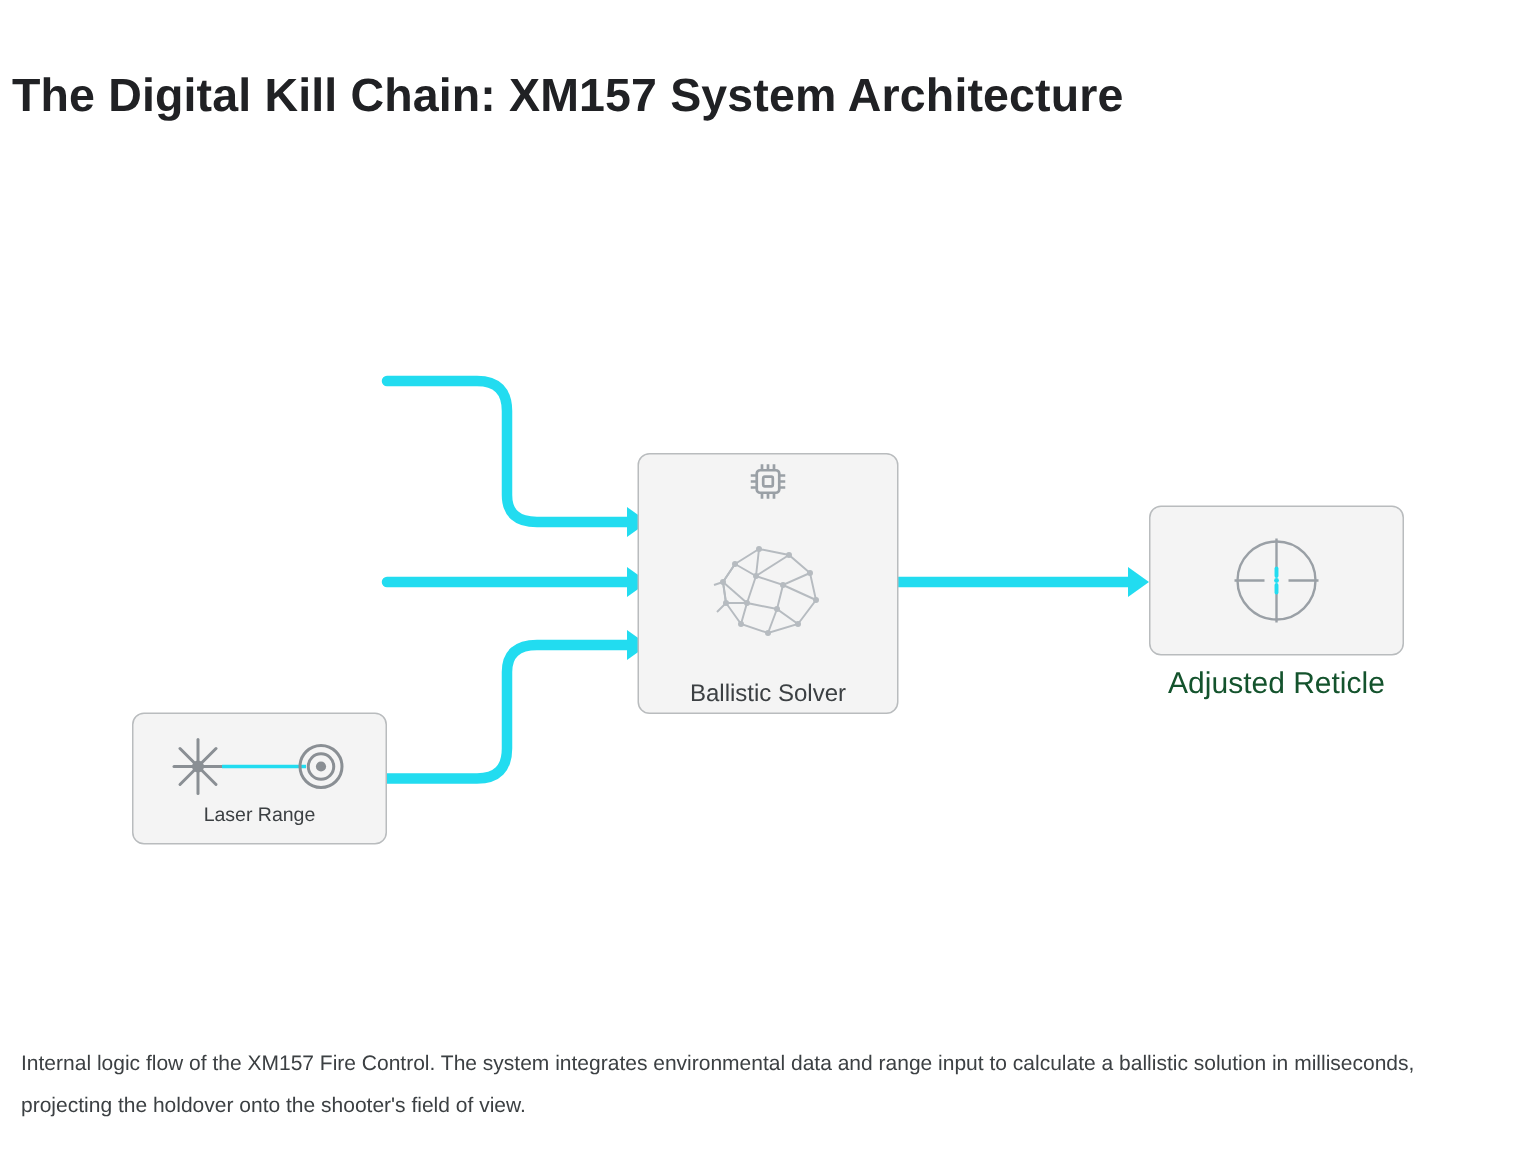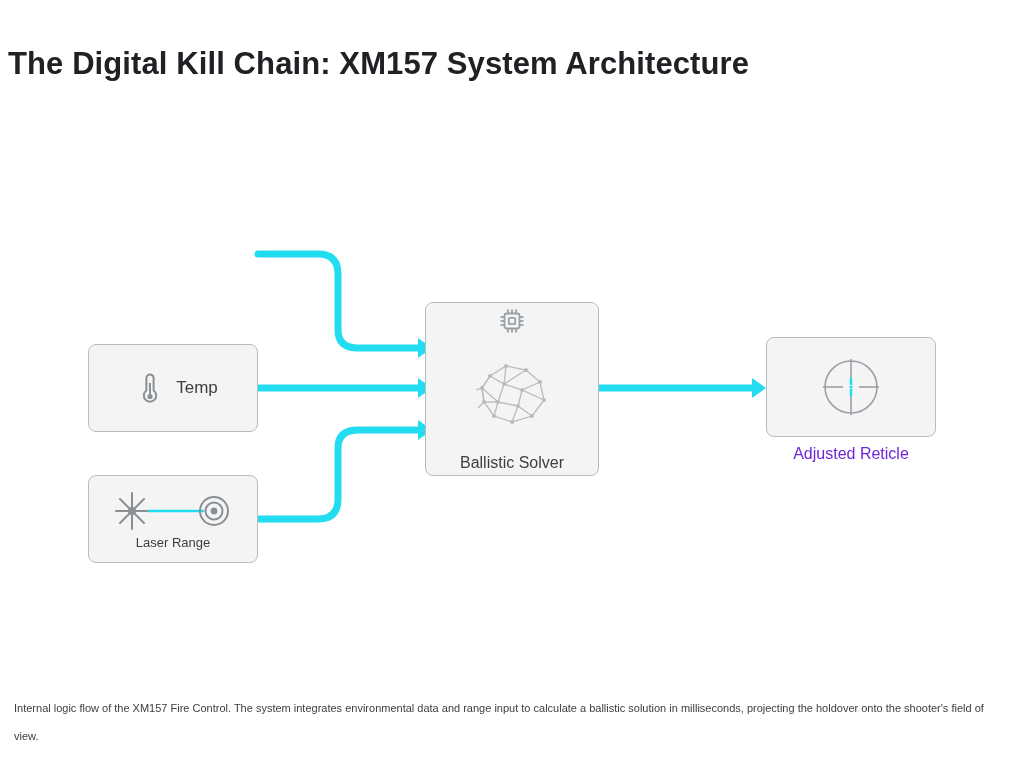--- a/index.html
+++ b/index.html
@@ -94,29 +94,29 @@
     top: 337px;
     width: 170px;
     height: 100px;
   }
   #reticle-caption {
     position: absolute;
     left: 766px;
     top: 445px;
     width: 170px;
     text-align: center;
-    font-size: 16px;
-    color: #6d28d9;
+    font-size: 20px;
+    color: #14532d;
   }
   #caption {
     position: absolute;
     left: 14px;
     top: 694px;
     width: 990px;
-    font-size: 11px;
+    font-size: 14px;
     line-height: 28px;
     color: #3c4043;
   }
 </style>
 </head>
 <body>
 
 <div id="title">The Digital Kill Chain: XM157 System Architecture</div>
 
 <div id="diagram">
@@ -130,32 +130,20 @@
     <polygon points="418,378 432,388 418,398" fill="#22dcf0"></polygon>
 
     <path d="M258 519 H318 Q338 519 338 499 V448 Q338 430 358 430 H418" fill="none" stroke="#22dcf0" stroke-width="7" stroke-linecap="round" stroke-linejoin="round"></path>
     <polygon points="418,420 432,430 418,440" fill="#22dcf0"></polygon>
 
     <path d="M599 388 H752" fill="none" stroke="#22dcf0" stroke-width="7" stroke-linecap="round"></path>
     <polygon points="752,378 766,388 752,398" fill="#22dcf0"></polygon>
   </svg>
 
 
-  <div class="node input-node" id="node-temp">
-    <span class="icon">
-      <svg width="24" height="36" viewBox="0 0 24 36">
-        <g fill="none" stroke="#8a8f94" stroke-width="2">
-          <path d="M12 4.5 a3.6 3.6 0 0 1 3.6 3.6 v12.4 a6.2 6.2 0 1 1 -7.2 0 V8.1 A3.6 3.6 0 0 1 12 4.5 z"></path>
-          <line x1="12" y1="13" x2="12" y2="24"></line>
-        </g>
-        <circle cx="12" cy="26.5" r="2.6" fill="#8a8f94"></circle>
-      </svg>
-    </span>
-    <span class="input-label">Temp</span>
-  </div>
 
   <div class="node" id="node-laser">
     <span class="icon">
       <svg width="130" height="44" viewBox="0 0 130 44">
         <g stroke="#8a8f94" stroke-width="2" fill="none" stroke-linecap="round">
           <line x1="24" y1="22" x2="24" y2="4"></line>
           <line x1="24" y1="22" x2="24" y2="40"></line>
           <line x1="24" y1="22" x2="8" y2="22"></line>
           <line x1="24" y1="22" x2="40" y2="22"></line>
           <line x1="24" y1="22" x2="12" y2="10"></line>

